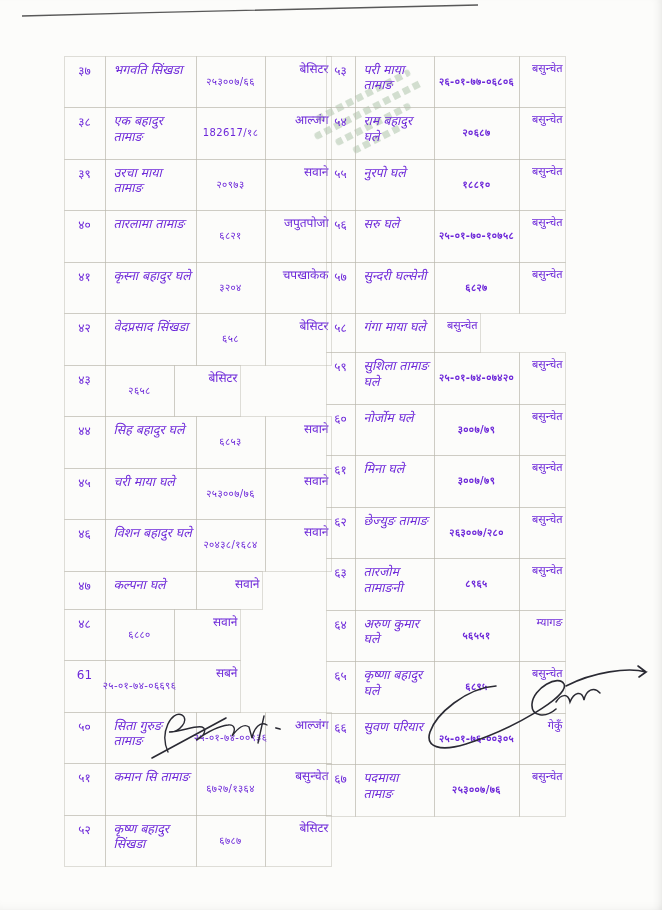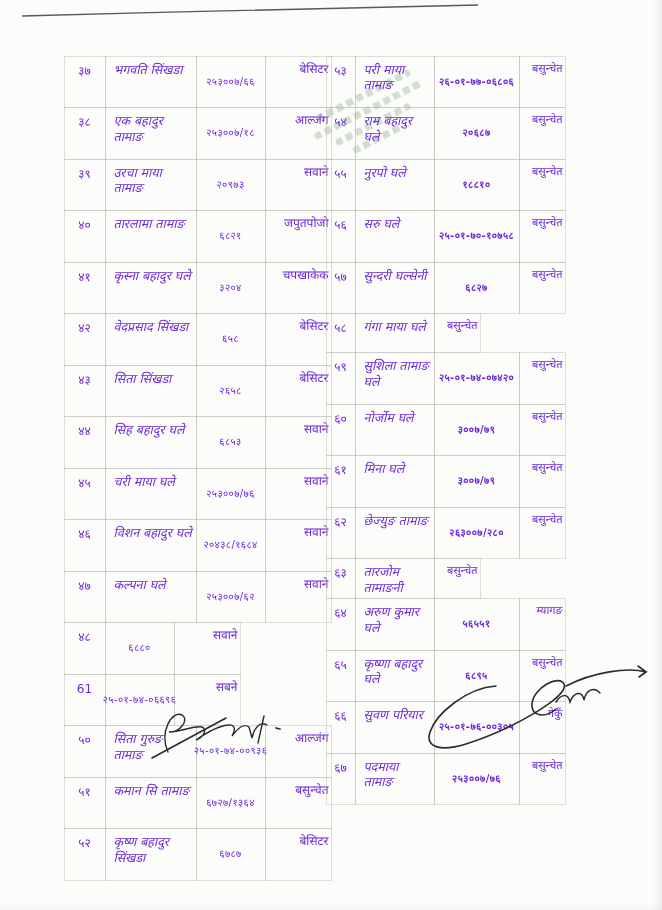--- a/index.html
+++ b/index.html
@@ -83,21 +83,21 @@
 
   <div class="row">
       <div class="cell c-sn">३७</div>
       <div class="cell c-name">भगवति सिंखडा</div>
       <div class="cell c-num">२५३००७/६६</div>
       <div class="cell c-addr">बेसिटर</div>
     </div>
       <div class="row">
       <div class="cell c-sn">३८</div>
       <div class="cell c-name">एक बहादुर तामाङ</div>
-      <div class="cell c-num">२५३००७/१८</div>
+      <div class="cell c-num">182617/१८</div>
       <div class="cell c-addr">आल्जंग</div>
     </div>
       <div class="row">
       <div class="cell c-sn">३९</div>
       <div class="cell c-name">उरचा माया तामाङ</div>
       <div class="cell c-num">२०९७३</div>
       <div class="cell c-addr">सवाने</div>
     </div>
       <div class="row">
       <div class="cell c-sn">४०</div>
@@ -112,21 +112,20 @@
       <div class="cell c-addr">चपखाकेक</div>
     </div>
       <div class="row">
       <div class="cell c-sn">४२</div>
       <div class="cell c-name">वेदप्रसाद सिंखडा</div>
       <div class="cell c-num">६५८</div>
       <div class="cell c-addr">बेसिटर</div>
     </div>
       <div class="row">
       <div class="cell c-sn">४३</div>
-      <div class="cell c-name">सिता सिंखडा</div>
       <div class="cell c-num">२६५८</div>
       <div class="cell c-addr">बेसिटर</div>
     </div>
       <div class="row">
       <div class="cell c-sn">४४</div>
       <div class="cell c-name">सिह बहादुर घले</div>
       <div class="cell c-num">६८५३</div>
       <div class="cell c-addr">सवाने</div>
     </div>
       <div class="row">
@@ -137,21 +136,20 @@
     </div>
       <div class="row">
       <div class="cell c-sn">४६</div>
       <div class="cell c-name">विशन बहादुर घले</div>
       <div class="cell c-num">२०४३८/१६८४</div>
       <div class="cell c-addr">सवाने</div>
     </div>
       <div class="row">
       <div class="cell c-sn">४७</div>
       <div class="cell c-name">कल्पना घले</div>
-      <div class="cell c-num">२५३००७/६२</div>
       <div class="cell c-addr">सवाने</div>
     </div>
       <div class="row">
       <div class="cell c-sn">४८</div>
       <div class="cell c-num">६८८०</div>
       <div class="cell c-addr">सवाने</div>
     </div>
       <div class="row">
       <div class="cell c-sn">61</div>
       <div class="cell c-num">२५-०१-७४-०६६९६</div>
@@ -234,20 +232,21 @@
     </div>
       <div class="row">
       <div class="cell c-sn">६२</div>
       <div class="cell c-name">छेज्युङ तामाङ</div>
       <div class="cell c-num">२६३००७/२८०</div>
       <div class="cell c-addr">बसुन्चेत</div>
     </div>
       <div class="row">
       <div class="cell c-sn">६३</div>
       <div class="cell c-name">तारजोम तामाङनी</div>
+      <div class="cell c-num">८९६५</div>
       <div class="cell c-addr">बसुन्चेत</div>
     </div>
       <div class="row">
       <div class="cell c-sn">६४</div>
       <div class="cell c-name">अरुण कुमार घले</div>
       <div class="cell c-num">५६५५१</div>
       <div class="cell c-addr">म्यागङ</div>
     </div>
       <div class="row">
       <div class="cell c-sn">६५</div>

